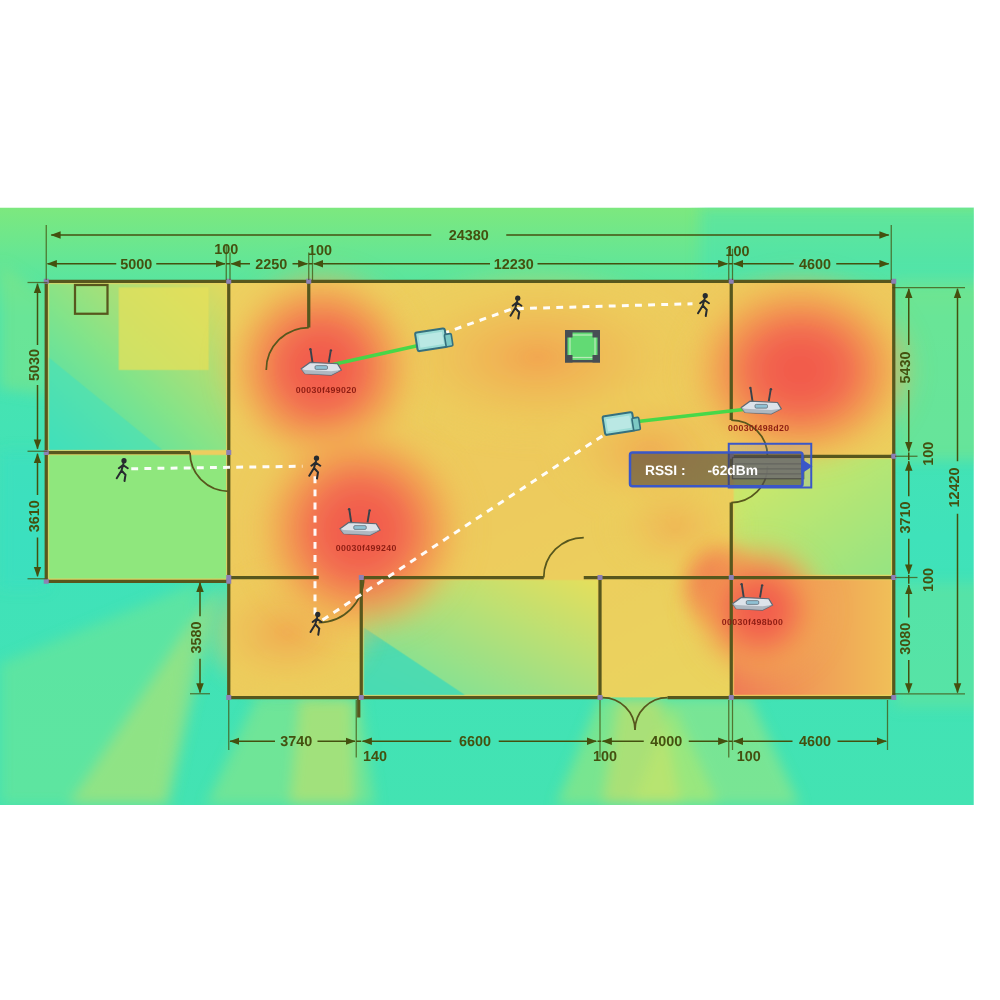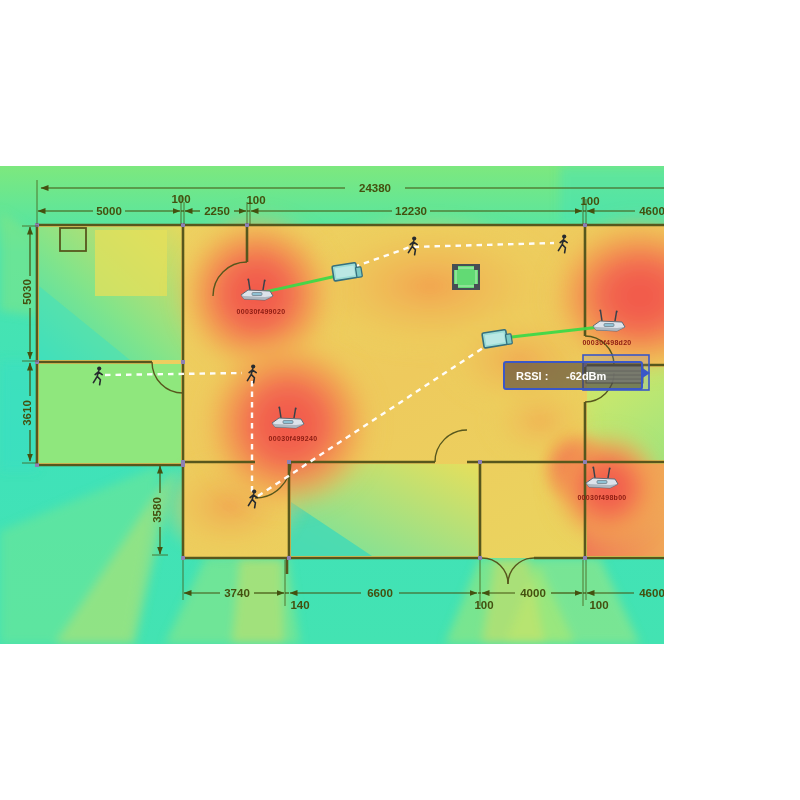--- a/index.html
+++ b/index.html
@@ -1,16 +1,16 @@
 <!DOCTYPE html>
 <html><head>
 <meta charset="utf-8">
 <style>
   html,body{margin:0;padding:0;background:#ffffff;}
-  .page{position:relative;width:664px;height:800px;background:#ffffff;overflow:hidden;
+  .page{position:relative;width:779px;height:800px;background:#ffffff;overflow:hidden;
         font-family:"Liberation Sans",sans-serif;border-radius:28px;}
   .heatmap-wrap{position:absolute;top:166px;left:0;width:800px;height:478px;}
   svg text{font-family:"Liberation Sans",sans-serif;}
   .dim{font-size:11.5px;font-weight:bold;fill:#44500f;}
   .aplabel{font-size:7px;font-weight:bold;fill:#8c1c12;letter-spacing:.3px;}
   .tip{font-size:11px;font-weight:bold;fill:#ffffff;}
   .dimline{stroke:#44500f;stroke-width:1.2;}
   .ext{stroke:#44500f;stroke-width:1;opacity:.75;}
   .wall{stroke:#57571d;stroke-width:2.6;fill:none;}
   .door{stroke:#57571d;stroke-width:1.4;fill:none;}

